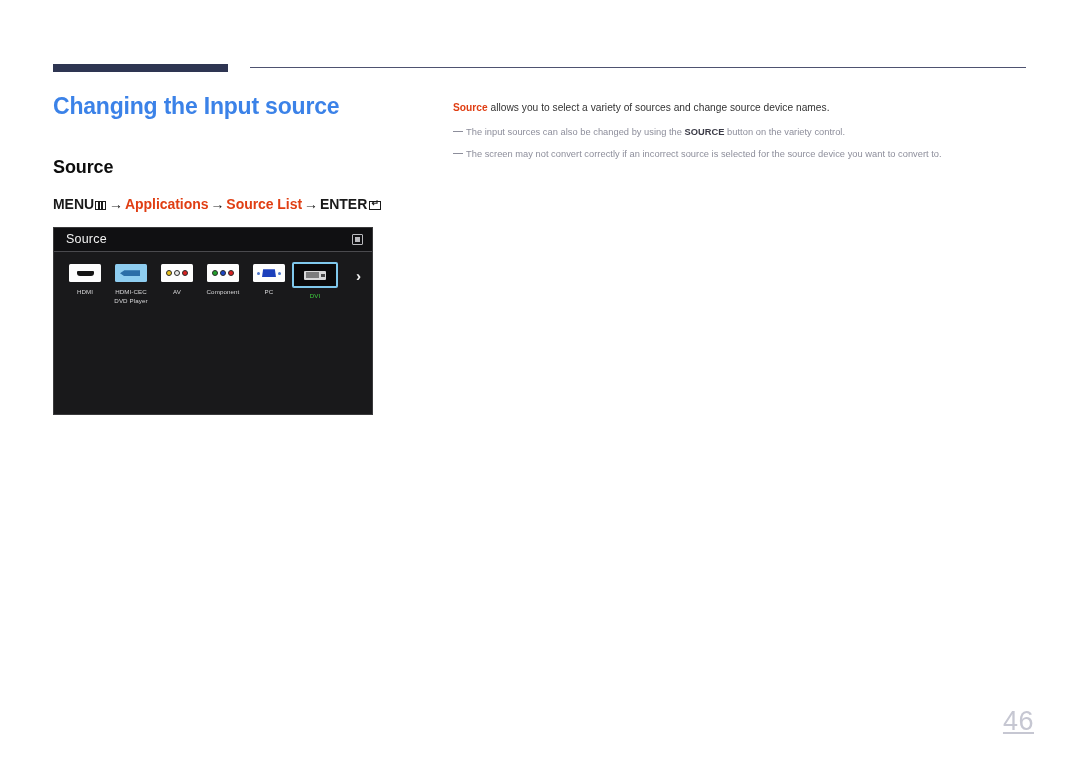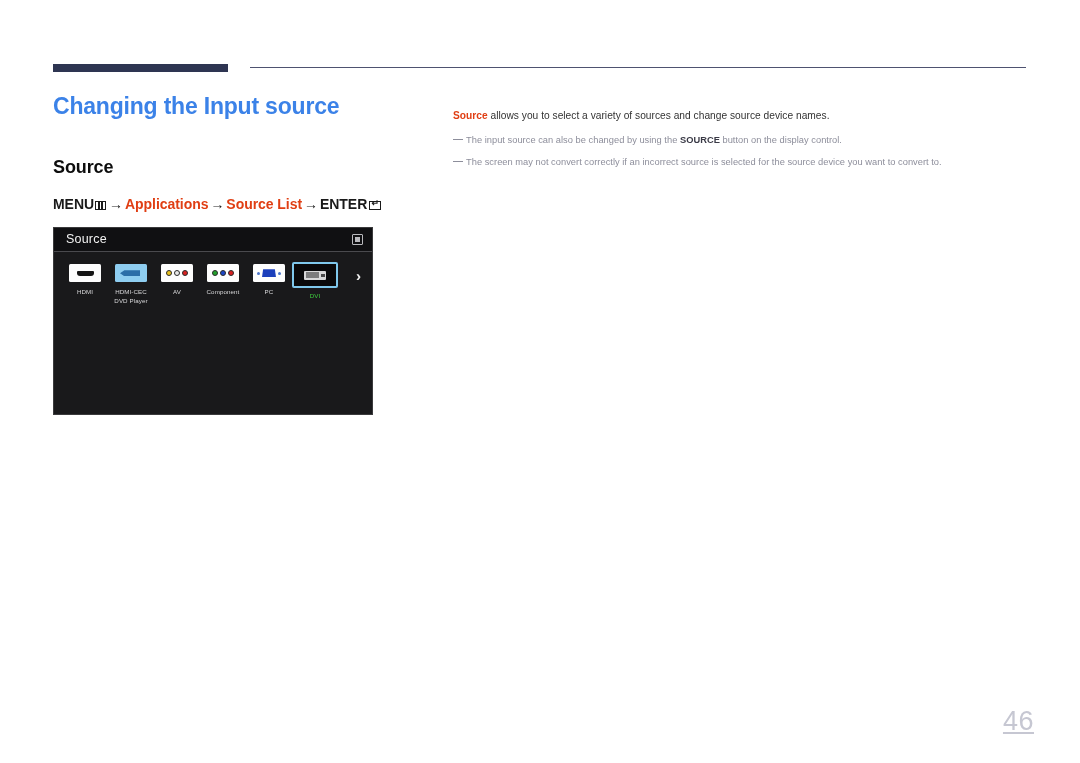--- a/index.html
+++ b/index.html
@@ -321,21 +321,21 @@
   .right-col {
     position: absolute;
     left: 453px;
     top: 100px;
     width: 575px;
   }
   .r-para {
     font-size: 10.2px;
     color: #333333;
     line-height: 1.55;
-    margin: 8px 0 10px 0;
+    margin: 0 0 10px 0;
     letter-spacing: 0.02px;
   }
   .r-para .hl { color: #e03e13; font-weight: bold; }
 
   .r-note {
     font-size: 9.3px;
     color: #8d8e9b;
     line-height: 1.5;
     margin: 0 0 8px 0;
     letter-spacing: 0.02px;
@@ -461,20 +461,20 @@
       </div>
     </div>
   </div>
 
 
   <div class="right-col">
 
     <p class="r-para"><span class="hl">Source</span><span> allows you to select a variety of sources and change source device names.</span></p>
 
 
-    <p class="r-note"><span class="dash"></span><span>The input source can also be changed by using the </span><span class="bold">SOURCE</span><span> button on the display control.</span></p>
+    <p class="r-note"><span class="dash"></span><span>The input sources can also be changed by using the </span><span class="bold">SOURCE</span><span> button on the variety control.</span></p>
 
     <p class="r-note"><span class="dash"></span><span>The screen may not convert correctly if an incorrect source is selected for the source device you want to convert to.</span></p>
   </div>
 
   <div class="page-number">46</div>
 
 </div>
 
 </body></html>

